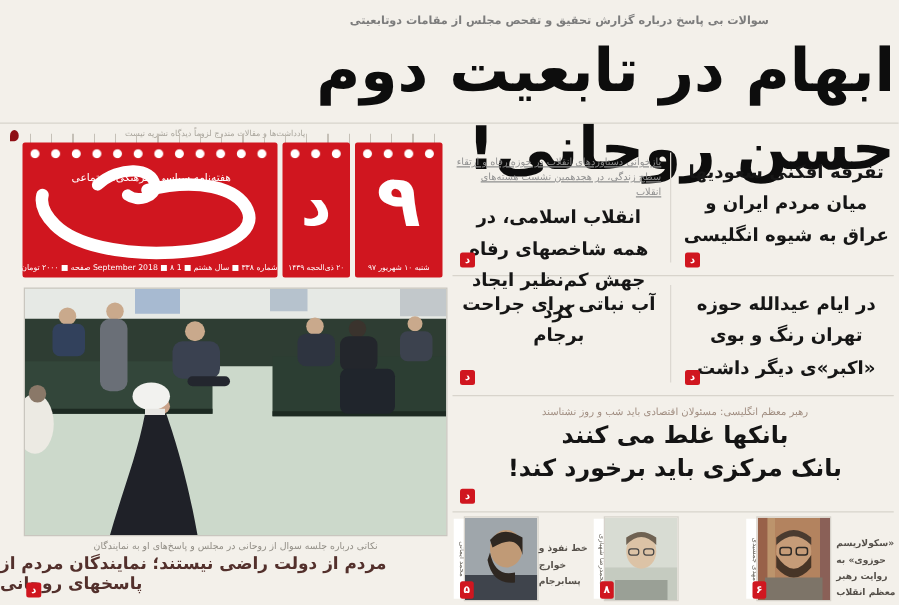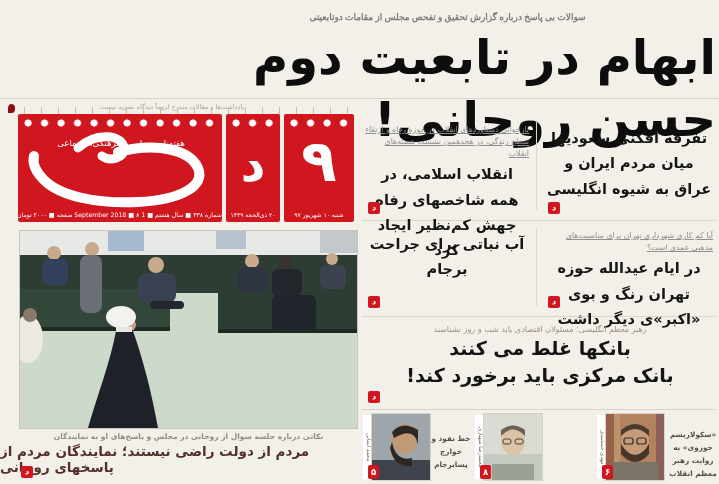--- a/index.html
+++ b/index.html
@@ -5,21 +5,21 @@
   html,body{margin:0;padding:0;}
   body{
     width:719px;height:484px;position:relative;overflow:hidden;
     background:#f3f0ea;
     font-family:"DejaVu Sans", sans-serif;
     direction:rtl;
   }
   .abs{position:absolute;}
   
   #masthead-kicker{top:12px;left:185px;width:525px;text-align:center;
-    font-size:9px;font-weight:bold;color:#7c7c7c;font-family:Liberation Serif, serif;}
+    font-size:9px;font-weight:bold;color:#7c7c7c;}
   #masthead-headline{top:26px;left:168px;width:548px;text-align:right;
     font-size:48px;font-weight:bold;color:#0d0d0d;letter-spacing:-1px;line-height:1.3;}
   .rule{background:#d8d4cc;position:absolute;}
   #rule-main{top:98px;left:0;width:719px;height:1px;}
   
   #logo-note{top:103px;left:100px;width:252px;text-align:left;
     font-size:6.5px;color:#a9a59c;}
   #logo{left:18px;top:114px;width:336px;height:108px;}
   #logo-stems{position:absolute;top:-7px;left:6px;right:6px;height:8px;
     background:repeating-linear-gradient(90deg,#c5c0b7 0 1px,transparent 1px 17px);}
@@ -67,34 +67,34 @@
   
   #banner-kicker{top:325px;left:380px;width:320px;text-align:center;
     font-size:8px;color:#a08d80;}
   .banner-line{left:372px;width:336px;text-align:center;font-size:19px;
     font-weight:bold;color:#141414;position:absolute;}
   #banner-line1{top:337px;} #banner-line2{top:364px;}
   
   #photo-card{left:20px;top:231px;width:337px;height:197px;outline:1px solid #c9c6bf;
     background:#ccd9cb;}
   #photo-kicker{top:432px;left:15px;width:347px;text-align:center;
-    font-size:7.5px;font-weight:bold;color:#918d85;}
+    font-size:7.5px;font-weight:normal;color:#918d85;}
   #photo-headline{top:443px;left:0;width:363px;text-align:left;
     font-size:13.5px;font-weight:bold;color:#53302c;}
   
   .card{position:absolute;top:414px;height:68px;}
   #card-1{left:597px;width:120px;} #card-2{left:475px;width:120px;} #card-3{left:363px;width:108px;}
   .vname{position:absolute;left:0;top:1px;height:64px;width:9px;background:#ffffff;
     writing-mode:vertical-rl;font-size:5.5px;color:#6b675f;text-align:center;overflow:hidden;}
   .pphoto{position:absolute;left:9px;top:0;width:58px;height:66px;overflow:hidden;
     outline:1px solid #d7d3cc;}
   .pbadge{position:absolute;left:5px;top:51px;width:11px;height:14px;background:#d0161f;
     border-radius:2px;color:#fff;font-size:8.5px;line-height:14px;text-align:center;font-weight:bold;}
   .ctitle{position:absolute;left:72px;right:0;top:14px;font-size:7.3px;font-weight:bold;
-    color:#55504a;text-align:center;line-height:1.8;}
+    color:#55504a;text-align:left;line-height:1.8;}
   #card-3 .ctitle{left:68px;top:18px;}
 </style>
 </head>
 <body>
 
 <div class="abs" id="masthead-kicker">سوالات بی پاسخ درباره گزارش تحقیق و تفحص مجلس از مقامات دوتابعیتی</div>
 <div class="abs" id="masthead-headline">ابهام در تابعیت دوم حسن روحانی!</div>
 <div class="rule" id="rule-main"></div>
 
 <div class="abs" id="logo-note">یادداشت‌ها و مقالات مندرج لزوماً دیدگاه نشریه نیست</div>
@@ -132,21 +132,20 @@
 <div class="rule" id="hdiv-3"></div>
 
 <div class="news-item" id="item-a">
   <div class="news-headline">تفرقه افکنی سعودیها میان مردم ایران و عراق به شیوه انگلیسی</div>
 </div>
 <div class="news-item" id="item-b">
   <div class="news-kicker">بازخوانی دستاوردهای انقلاب در حوزه رفاه و ارتقاء سطح زندگی، در هجدهمین نشست هسته‌های انقلاب</div>
   <div class="news-headline">انقلاب اسلامی، در همه شاخصهای رفاه جهش کم‌نظیر ایجاد کرد</div>
 </div>
 <div class="news-item" id="item-c">
-  <div class="news-kicker">آیا کم کاری شهرداری تهران برای مناسبت‌های مذهبی عمدی است؟</div>
   <div class="news-headline">در ایام عیدالله حوزه تهران رنگ و بوی «اکبر»ی دیگر داشت</div>
 </div>
 <div class="news-item" id="item-d">
   <div class="news-headline">آب نباتی برای جراحت برجام</div>
 </div>
 <div class="mini-badge" id="badge-a">د</div>
 <div class="mini-badge" id="badge-b">د</div>
 <div class="mini-badge" id="badge-c">د</div>
 <div class="mini-badge" id="badge-d">د</div>
 

